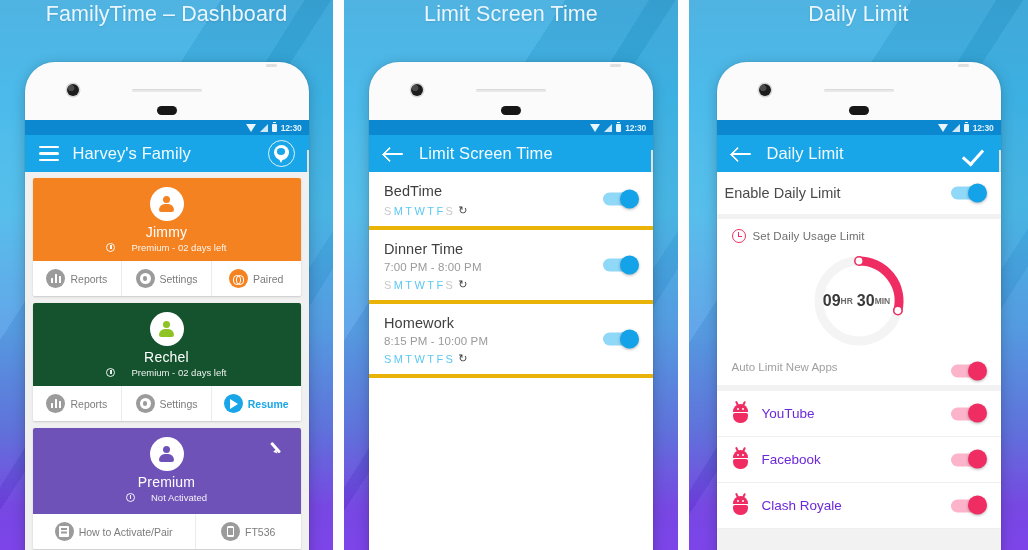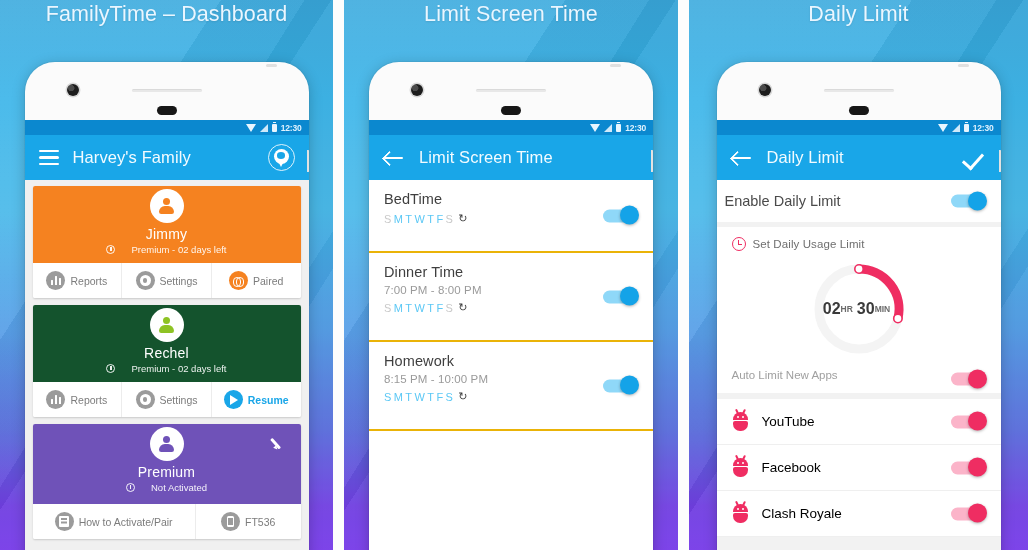--- a/index.html
+++ b/index.html
@@ -103,42 +103,42 @@
     color:#dff2ff; font-size:8.5px; font-weight:700;
   }
   .sb-wifi { width:0;height:0;border-left:5px solid transparent;border-right:5px solid transparent;border-top:8px solid #e8f6ff; }
   .sb-sig { width:0;height:0;border-left:8px solid transparent;border-bottom:8px solid #cfe9fa; }
   .sb-bat { width:5px;height:8px;background:#e8f6ff;border-radius:1px;position:relative; }
   .sb-bat::after{content:"";position:absolute;top:-2px;left:1px;width:3px;height:1.5px;background:#e8f6ff;}
   .sb-time { font-size:8.5px; letter-spacing:-.2px; }
 
   
   .appbar {
-    height: 45px; background:#19a6e8;
+    height: 37px; background:#19a6e8;
     display:flex; align-items:center; padding:0 14px; gap:14px;
     color:#fff;
   }
   .appbar .title { font-size:16.5px; font-weight:400; letter-spacing:.1px; color:#f2fbff; flex:1; }
   .hamburger { width:20px; height:15px; display:flex; flex-direction:column; justify-content:space-between; }
   .hamburger i { display:block; height:2.4px; background:#fff; border-radius:2px; }
   .arrow-back { width:22px; height:18px; position:relative; }
   .arrow-back::before { content:""; position:absolute; top:8px; left:1px; width:19px; height:2.4px; background:#fff; border-radius:2px; }
   .arrow-back::after { content:""; position:absolute; top:4px; left:1px; width:9px; height:9px; border-left:2.4px solid #fff; border-bottom:2.4px solid #fff; transform:rotate(45deg); border-radius:1px; }
   .loc-badge { width:27px; height:27px; border-radius:50%; border:1.6px solid rgba(255,255,255,.85); display:flex; align-items:center; justify-content:center; }
   .pin { width:15px; height:18px; position:relative; }
   .pin::before { content:""; position:absolute; top:0; left:0; width:15px; height:15px; border-radius:50% 50% 50% 50%; background:#fff; }
   .pin::after { content:""; position:absolute; bottom:0; left:4.3px; width:0;height:0;border-left:3.2px solid transparent;border-right:3.2px solid transparent;border-top:6px solid #fff; }
   .pin b { position:absolute; top:3.4px; left:3.2px; width:8.5px; height:7px; border-radius:50%; background:#19a6e8; z-index:2; }
   .check-ic { width:24px; height:24px; position:relative; }
   .check-ic::after { content:""; position:absolute; top:3px; left:4px; width:9px; height:17px; border-right:3px solid #fff; border-bottom:3px solid #fff; transform:rotate(42deg); }
 
   
   .dash-body { background:#f0f0f0; height:100%; padding:6px 8px 0; overflow:hidden; }
   .mcard { background:#fff; border-radius:2px; margin-bottom:7px; box-shadow:0 1px 2px rgba(0,0,0,.16); overflow:hidden; position:relative; }
-  .mhead { padding:3px 0 8px; text-align:center; position:relative; }
+  .mhead { padding:9px 0 8px; text-align:center; position:relative; }
   .mhead.orange { background:#f58220; }
   .mhead.green  { background:#14532d; }
   .mhead.purple { background:#6f52b8; }
   .avatar-c { width:34px; height:34px; border-radius:50%; background:#fff; margin:0 auto 3px; display:flex; align-items:center; justify-content:center; }
   .av-glyph { position:relative; width:17px; height:17px; }
   .av-glyph .hd { position:absolute; top:0; left:4.8px; width:7.4px; height:7.4px; border-radius:50%; }
   .av-glyph .bd { position:absolute; bottom:0.5px; left:1.2px; width:14.6px; height:8px; border-radius:8px 8px 3px 3px; }
   .orange .av-glyph .hd, .orange .av-glyph .bd { background:#f58220; }
   .green  .av-glyph .hd, .green  .av-glyph .bd { background:#8ec324; }
   .purple .av-glyph .hd, .purple .av-glyph .bd { background:#6f52b8; }
@@ -165,21 +165,21 @@
   .link-ic::before, .link-ic::after { content:""; position:absolute; top:0; width:6px; height:8px; border:1.7px solid #fff; border-radius:4px; }
   .link-ic::before { left:0; } .link-ic::after { right:0; }
   .play-tri { width:0;height:0;border-left:8px solid #fff;border-top:5px solid transparent;border-bottom:5px solid transparent;margin-left:2px; }
   .doc-ic { width:10px; height:11px; background:#fff; border-radius:1px; position:relative; }
   .doc-ic::after { content:""; position:absolute; top:2px; left:2px; width:6px; height:2px; background:#9b9b9b; box-shadow:0 3.5px 0 #9b9b9b; }
   .phone-ic { width:7px; height:11px; background:#fff; border-radius:1.5px; position:relative; }
   .phone-ic::after { content:""; position:absolute; top:1.5px; left:1px; width:5px; height:7px; background:#9b9b9b; }
 
   
   .list { background:#fff; height:100%; }
-  .srow { padding:11px 15px 26px; border-bottom:2px solid #eab308; position:relative; }
+  .srow { padding:11px 15px 9px; border-bottom:4px solid #eab308; position:relative; }
   .srow .t1 { font-size:14.5px; color:#3f3f3f; letter-spacing:.1px; }
   .srow .t2 { font-size:11.5px; color:#9a9a9a; margin-top:4px; letter-spacing:.1px; }
   .days { margin-top:5px; font-size:11px; letter-spacing:2.4px; color:#bdbdbd; display:flex; align-items:center; }
   .days .on { color:#5cc8f5; }
   .days .off { color:#c9c9c9; }
   .repeat-ic { margin-left:3px; font-size:11px; color:#3b3b3b; letter-spacing:0; }
 
   .tgl { position:absolute; right:16px; top:50%; transform:translateY(-50%); width:34px; height:13px; border-radius:7px; }
   .tgl .knob { position:absolute; right:-2px; top:-3.5px; width:19px; height:19px; border-radius:50%; box-shadow:0 1px 3px rgba(0,0,0,.3); }
   .tgl.blue { background:#8fd8f8; } .tgl.blue .knob { background:#14a3e8; }
@@ -200,21 +200,21 @@
   .dial svg { position:absolute; inset:0; }
   .dial-txt { position:absolute; inset:0; display:flex; align-items:center; justify-content:center; }
   .dial-txt b { font-size:16px; color:#3a3a3a; font-weight:700; }
   .dial-txt i { font-size:8.5px; color:#6a6a6a; font-style:normal; font-weight:700; margin-right:4px; }
   .dl-auto { display:flex; align-items:center; padding:4px 15px 12px; position:relative; }
   .dl-auto span { font-size:11.5px; color:#a0a0a0; }
   .dl-auto .tgl, .dl-enable .tgl { right:16px; }
 
   .applist { background:#fff; margin-top:6px; }
   .arow { display:flex; align-items:center; gap:13px; padding:13px 15px; border-bottom:1px solid #efefef; position:relative; }
-  .arow span.nm { font-size:13.5px; color:#000000; }
+  .arow span.nm { font-size:13.5px; color:#6d28d9; }
   .droid { width:17px; height:19px; position:relative; flex:none; }
   .droid .head { position:absolute; top:0; left:1px; width:15px; height:8px; border-radius:8px 8px 0 0; background:#ef2d62; }
   .droid .head::before, .droid .head::after { content:""; position:absolute; top:-3.5px; width:1.6px; height:5px; background:#ef2d62; border-radius:1px; }
   .droid .head::before { left:3px; transform:rotate(-26deg); }
   .droid .head::after  { right:3px; transform:rotate(26deg); }
   .droid .eye { position:absolute; top:4px; width:2px; height:2px; border-radius:50%; background:#fff; }
   .droid .eye.l { left:4px; } .droid .eye.r { right:4px; }
   .droid .body { position:absolute; top:9px; left:1px; width:15px; height:10px; border-radius:2px 2px 7px 7px; background:#ef2d62; }
 </style>
 </head>
@@ -501,21 +501,21 @@
 
             <div class="dial-wrap">
               <div class="dial">
                 <svg viewBox="0 0 100 100">
                   <circle cx="50" cy="50" r="40" fill="none" stroke="#f4f4f4" stroke-width="9"></circle>
                   <path d="M 50 10 A 40 40 0 0 1 88.9 59.5" fill="none" stroke="#ef2d62" stroke-width="9" stroke-linecap="butt"></path>
                   <circle cx="50" cy="10" r="4.2" fill="#ffffff" stroke="#ef2d62" stroke-width="1.6"></circle>
                   <circle cx="88.9" cy="59.5" r="4.2" fill="#ffffff" stroke="#ef2d62" stroke-width="1.6"></circle>
                 </svg>
                 <div class="dial-txt">
-                  <b>02</b>
+                  <b>09</b>
                     <i>HR</i>
                     <b>30</b>
                     <i>MIN</i>
                 </div>
               </div>
             </div>
 
             <div class="dl-auto">
               <span>Auto Limit New Apps</span>
               <div class="tgl pink">

